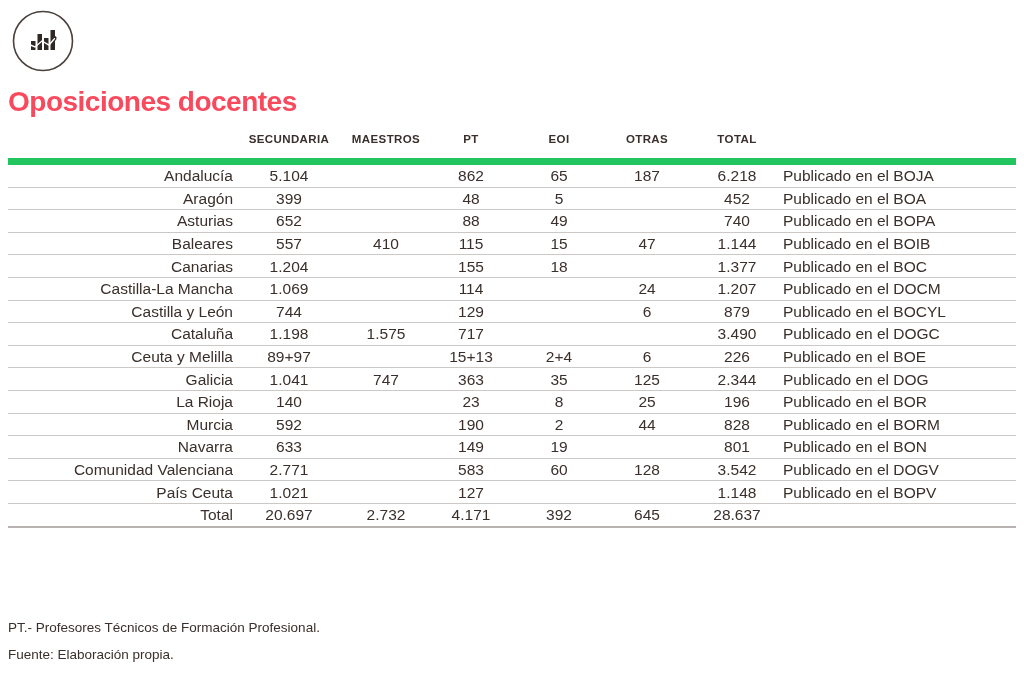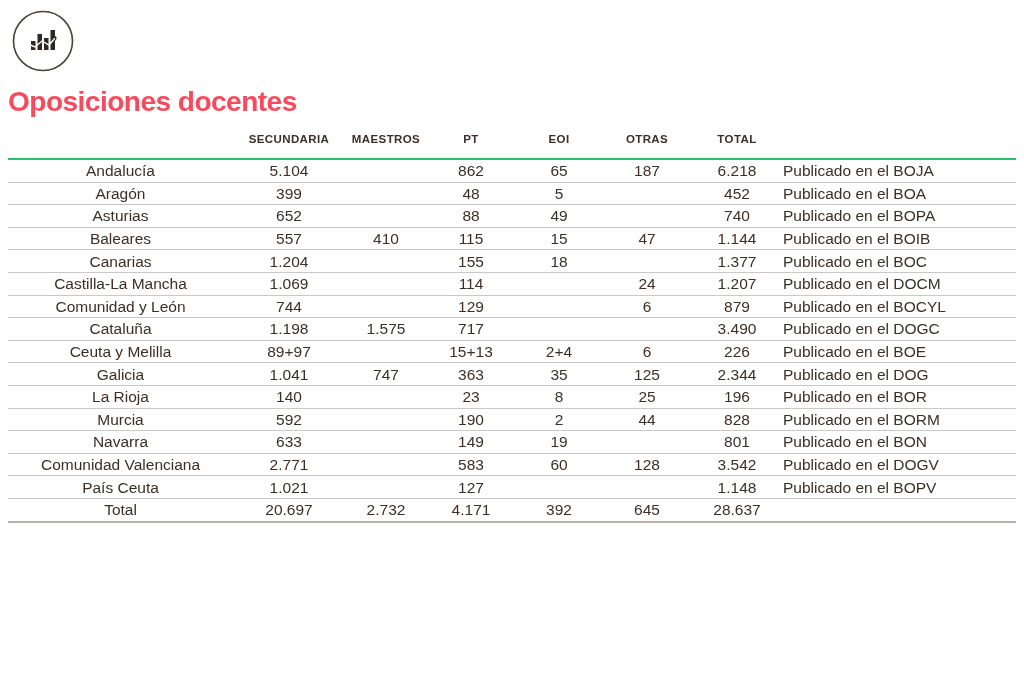--- a/index.html
+++ b/index.html
@@ -49,36 +49,36 @@
   col.c-otras  { width: 88px; }
   col.c-total  { width: 92px; }
   col.c-pub    { width: 233px; }
   thead th {
     font-size: 11.5px;
     font-weight: 700;
     letter-spacing: 0.4px;
     text-align: center;
     vertical-align: bottom;
     padding: 0 0 13px 0;
-    border-bottom: 2px solid #22c55e;
+    border-bottom: 7px solid #22c55e;
     color: #3a2f2b;
   }
   tbody td {
     height: 21.6px;
     padding: 0;
     font-size: 15.5px;
     line-height: 21px;
     border-bottom: 1px solid #ccc8c5;
     white-space: nowrap;
     overflow: hidden;
   }
   tbody tr:last-child td {
     border-bottom: 2px solid #b8b3b0;
   }
-  td.col-region { text-align: center; }
+  td.col-region { text-align: right; }
   td.col-num    { text-align: center; }
   td.col-pub    { }
   .footnotes {
     position: absolute;
     left: 8px;
     top: 614px;
     font-size: 13.5px;
     line-height: 2.0;
     color: #3a2f2b;
   }
@@ -184,21 +184,21 @@
           <td class="col-region">Castilla-La Mancha</td>
           <td class="col-num">1.069</td>
           <td class="col-num"></td>
           <td class="col-num">114</td>
           <td class="col-num"></td>
           <td class="col-num">24</td>
           <td class="col-num">1.207</td>
           <td class="col-pub">Publicado en el DOCM</td>
         </tr>
         <tr>
-          <td class="col-region">Comunidad y León</td>
+          <td class="col-region">Castilla y León</td>
           <td class="col-num">744</td>
           <td class="col-num"></td>
           <td class="col-num">129</td>
           <td class="col-num"></td>
           <td class="col-num">6</td>
           <td class="col-num">879</td>
           <td class="col-pub">Publicado en el BOCYL</td>
         </tr>
         <tr>
           <td class="col-region">Cataluña</td>
@@ -286,14 +286,18 @@
           <td class="col-num">2.732</td>
           <td class="col-num">4.171</td>
           <td class="col-num">392</td>
           <td class="col-num">645</td>
           <td class="col-num">28.637</td>
           <td class="col-pub"></td>
         </tr>
       </tbody>
   </table>
 
+  <div class="footnotes">
+    <p>PT.- Profesores Técnicos de Formación Profesional.</p>
+    <p>Fuente: Elaboración propia.</p>
+  </div>
 
 </div>
 
 </body></html>

